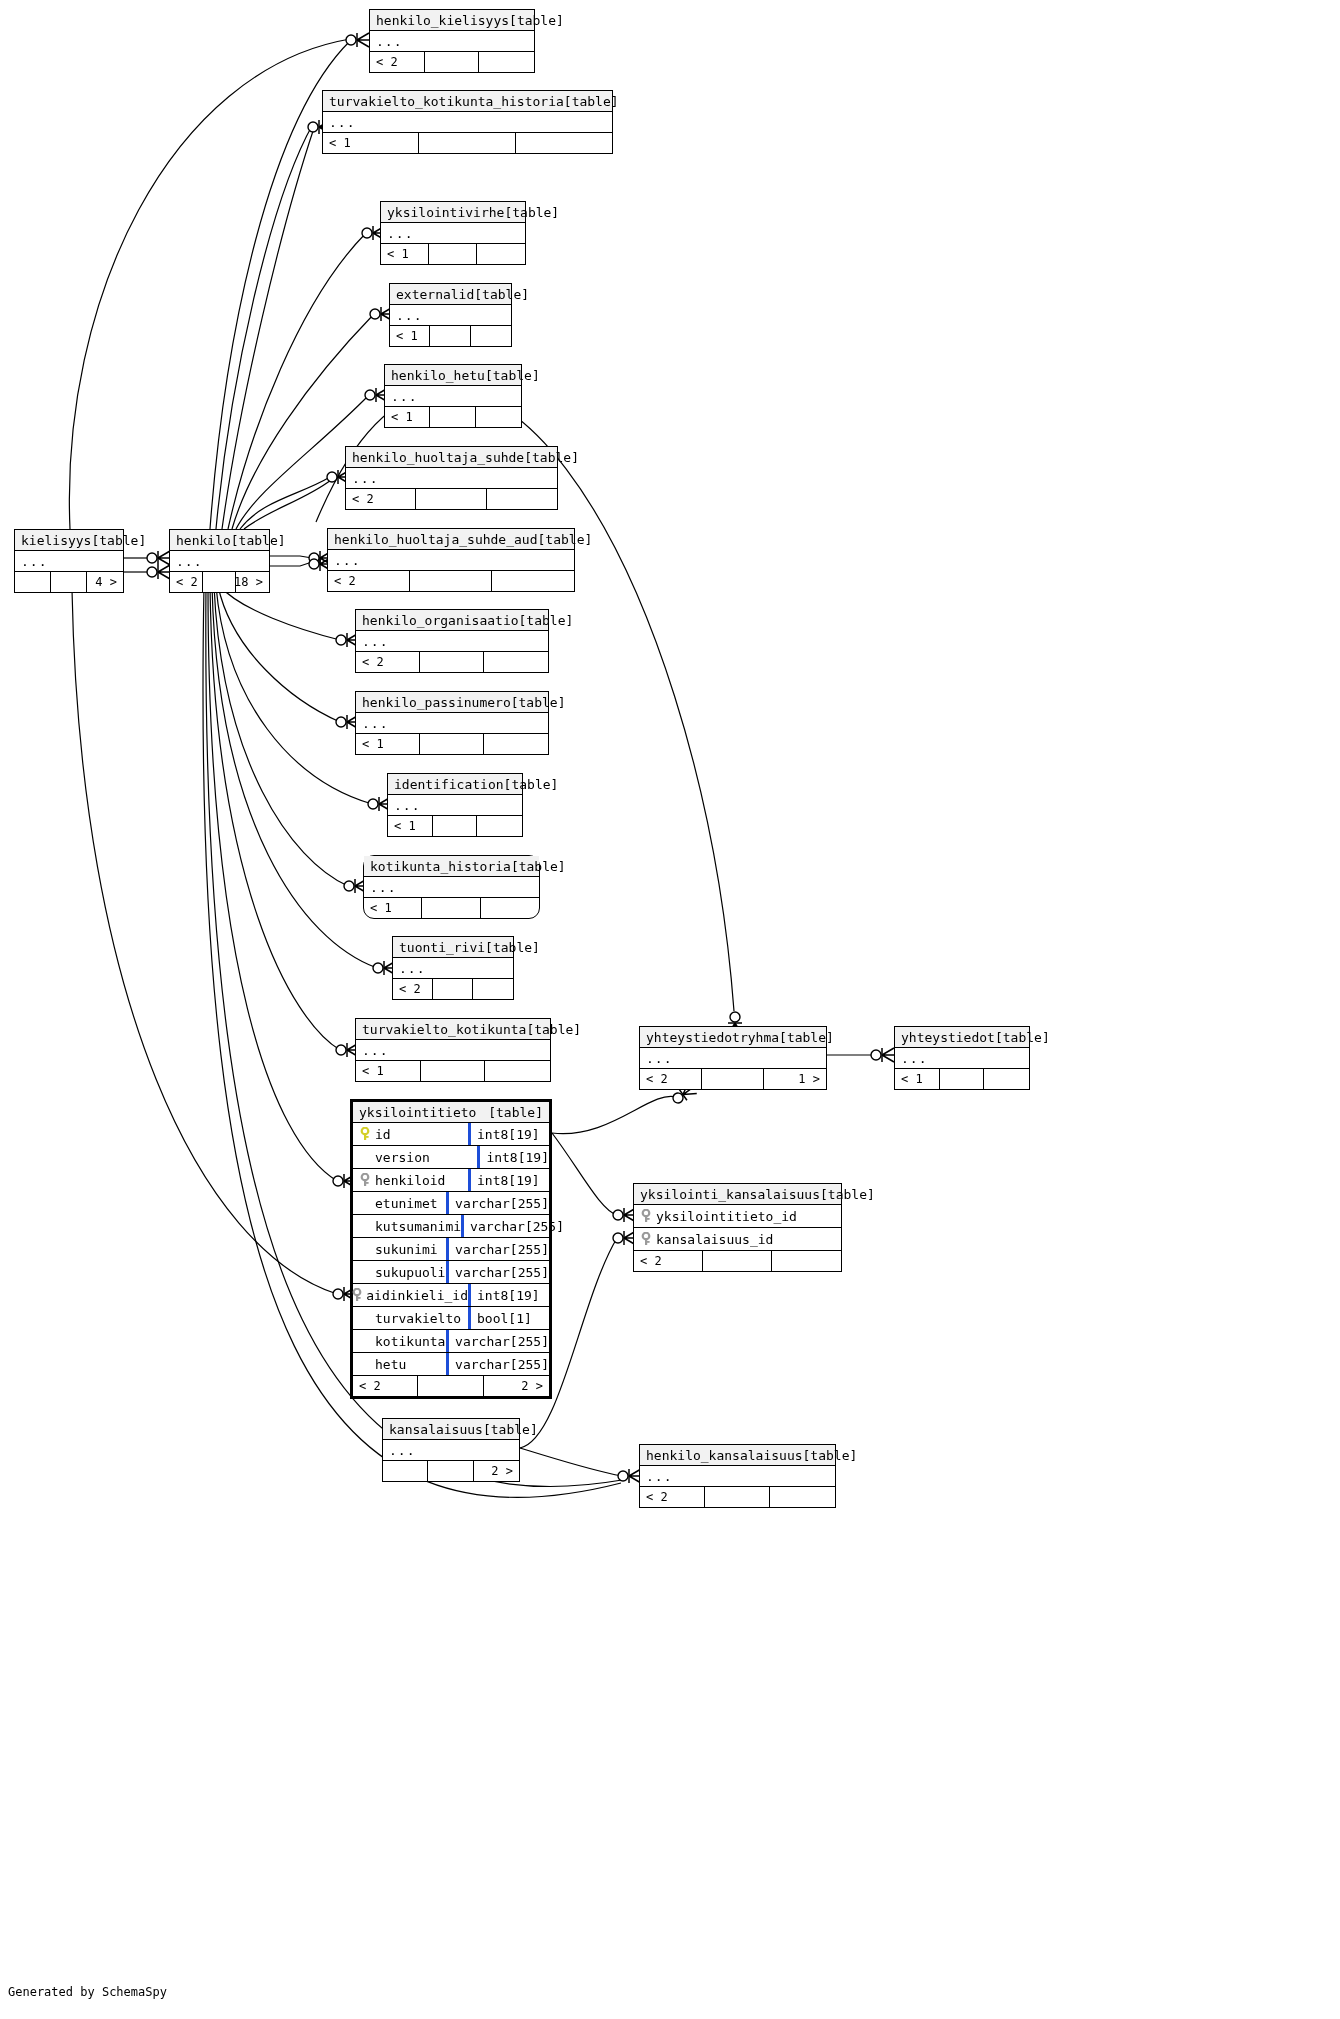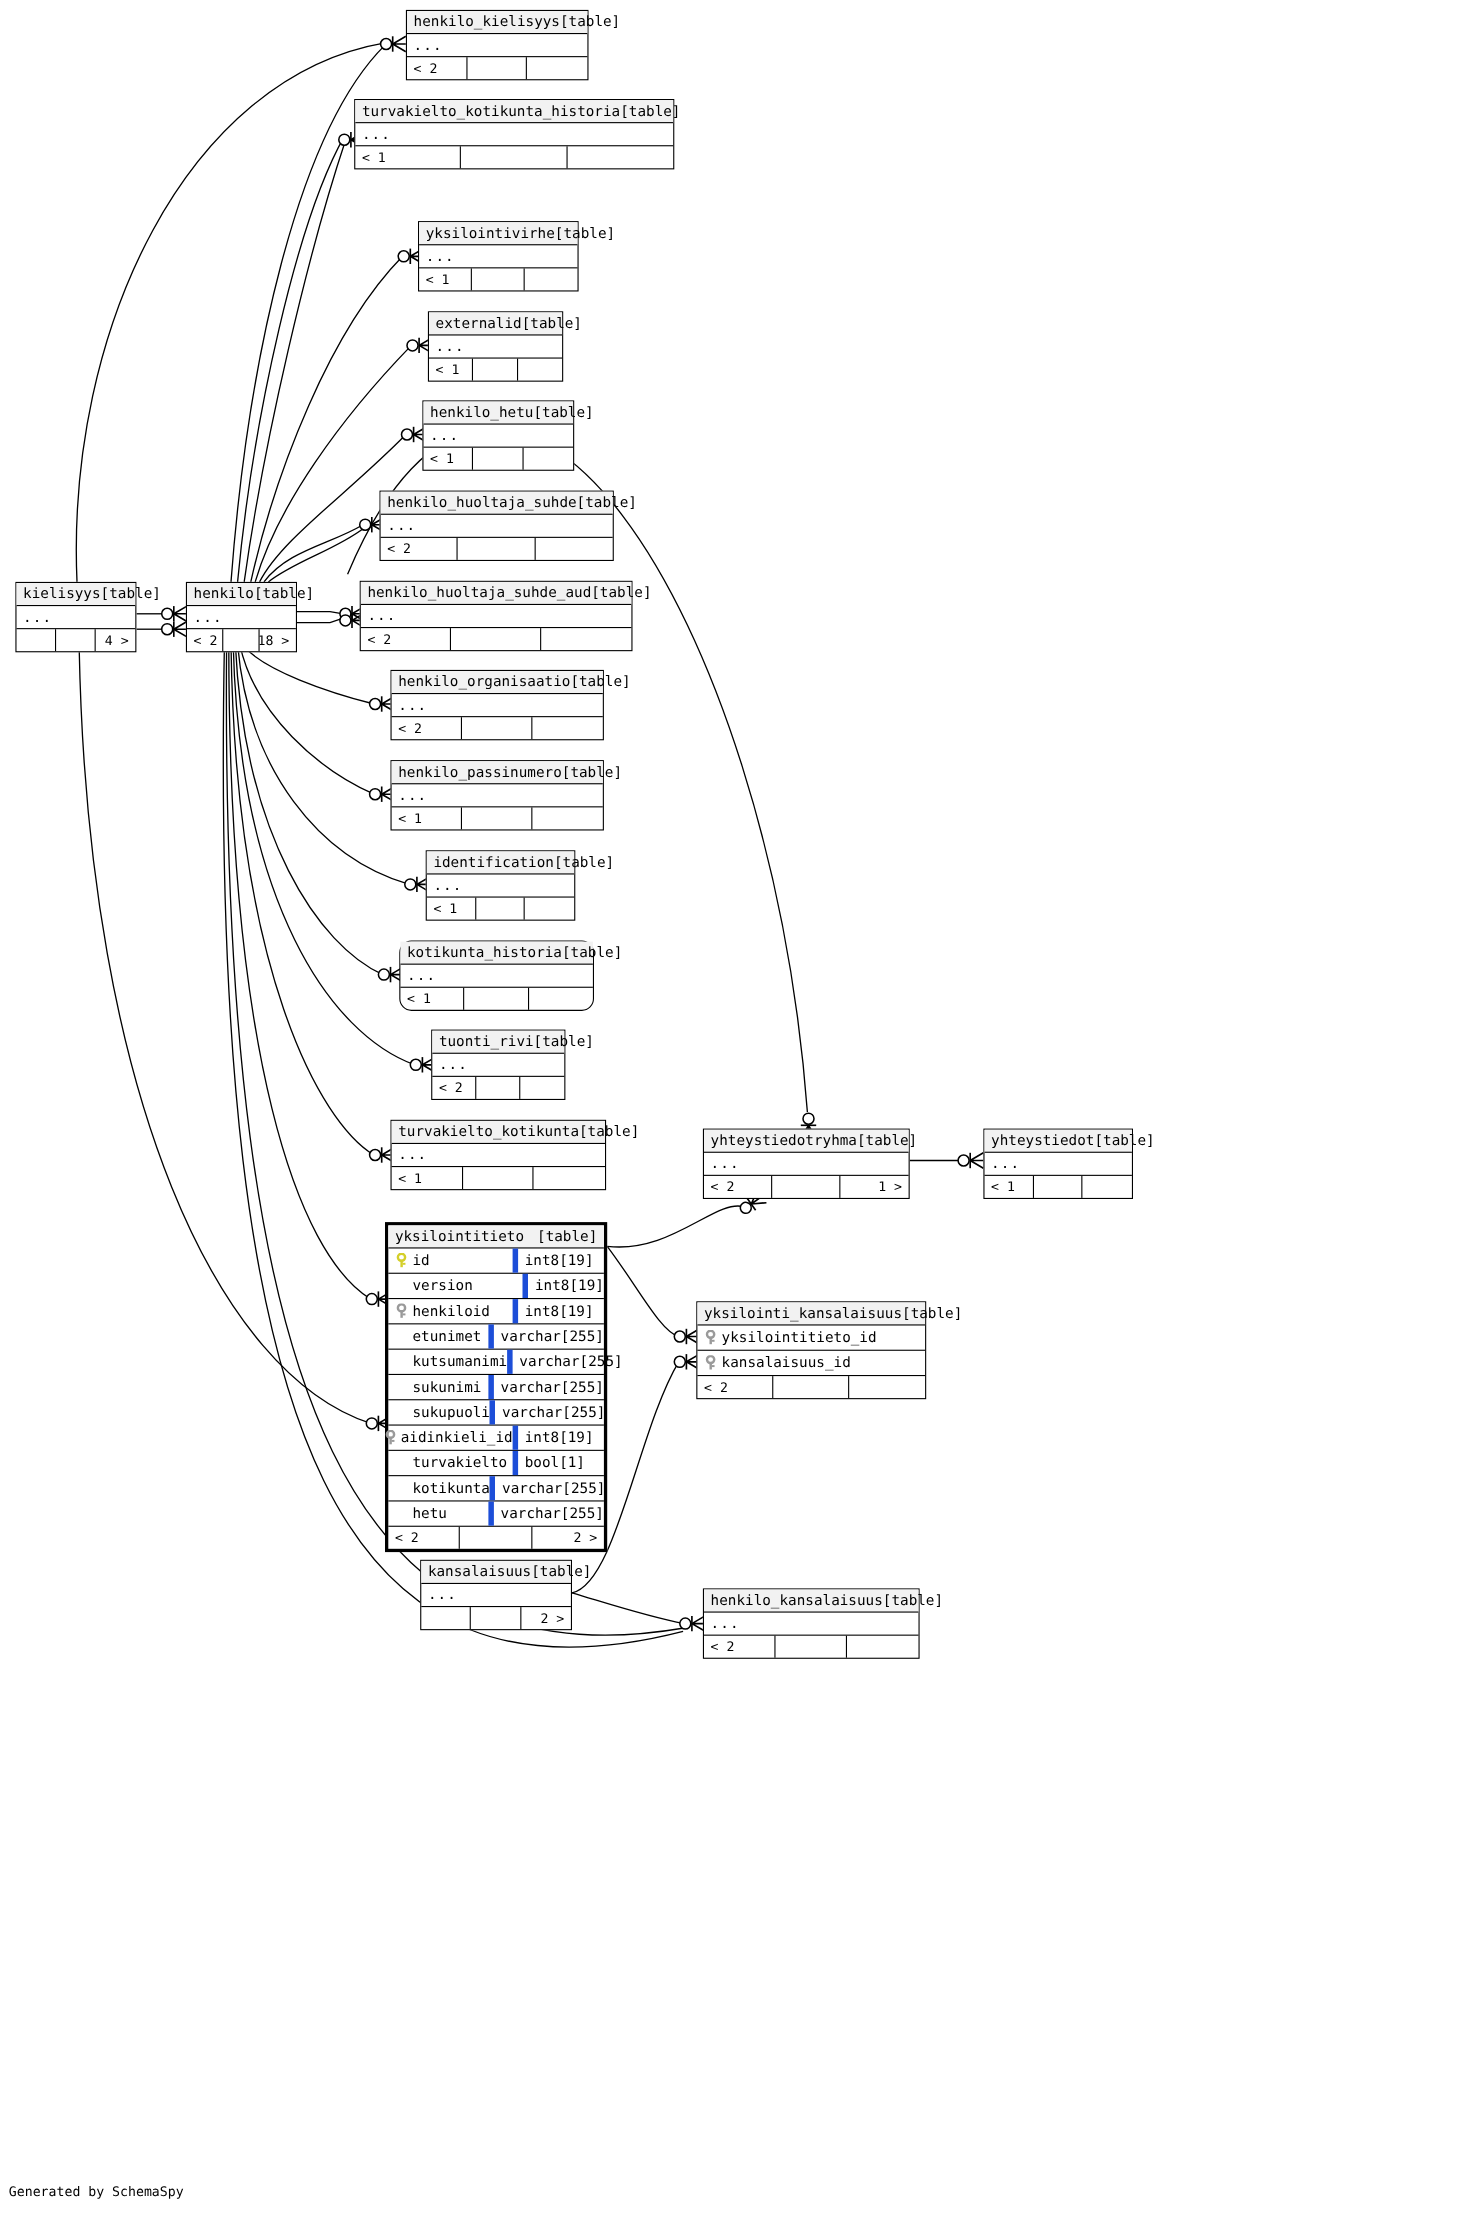--- a/index.html
+++ b/index.html
@@ -84,21 +84,21 @@
     box-sizing: border-box;
     height: 23px;
     display: flex;
     border-bottom: 1px solid #000;
     align-items: stretch;
   }
   .tbl .row .cname {
     box-sizing: border-box;
     display: flex;
     align-items: center;
-    border-right: 5px solid #1d4ed8;
+    border-right: 3px solid #1d4ed8;
     padding-left: 6px;
     white-space: nowrap;
     gap: 4px;
   }
   .tbl .row .ctype {
     box-sizing: border-box;
     display: flex;
     align-items: center;
     padding-left: 6px;
     white-space: nowrap;
@@ -446,21 +446,21 @@
         <div class="dots">...</div>
         <div class="foot">
           <div class="fc l" style="width:33.333333333333336%">&lt; 2</div>
           <div class="fc l" style="width:33.333333333333336%"></div>
           <div class="fc r" style="width:33.333333333333336%"></div>
         </div>
       </div>
     </div>
 
   <div id="detail-tables">
-      <div class="tbl bold" style="left: 350px; top: 1099px; width: 202px; margin-top: 12px;">
+      <div class="tbl bold" style="left: 350px; top: 1099px; width: 202px;">
         <div class="hdr">
           <span class="nm">yksilointitieto</span>
           <span class="tg">[table]</span>
         </div>
         <div class="row">
           <div class="cname" style="width:118px;">
             <span class="keyico">
               <svg width="10" height="14" viewBox="0 0 10 14">
                 <circle cx="5" cy="4" r="3.3" fill="none" stroke="#d4cf2a" stroke-width="2.2"></circle>
                 <rect x="4" y="6" width="2.2" height="7" fill="#d4cf2a"></rect>

